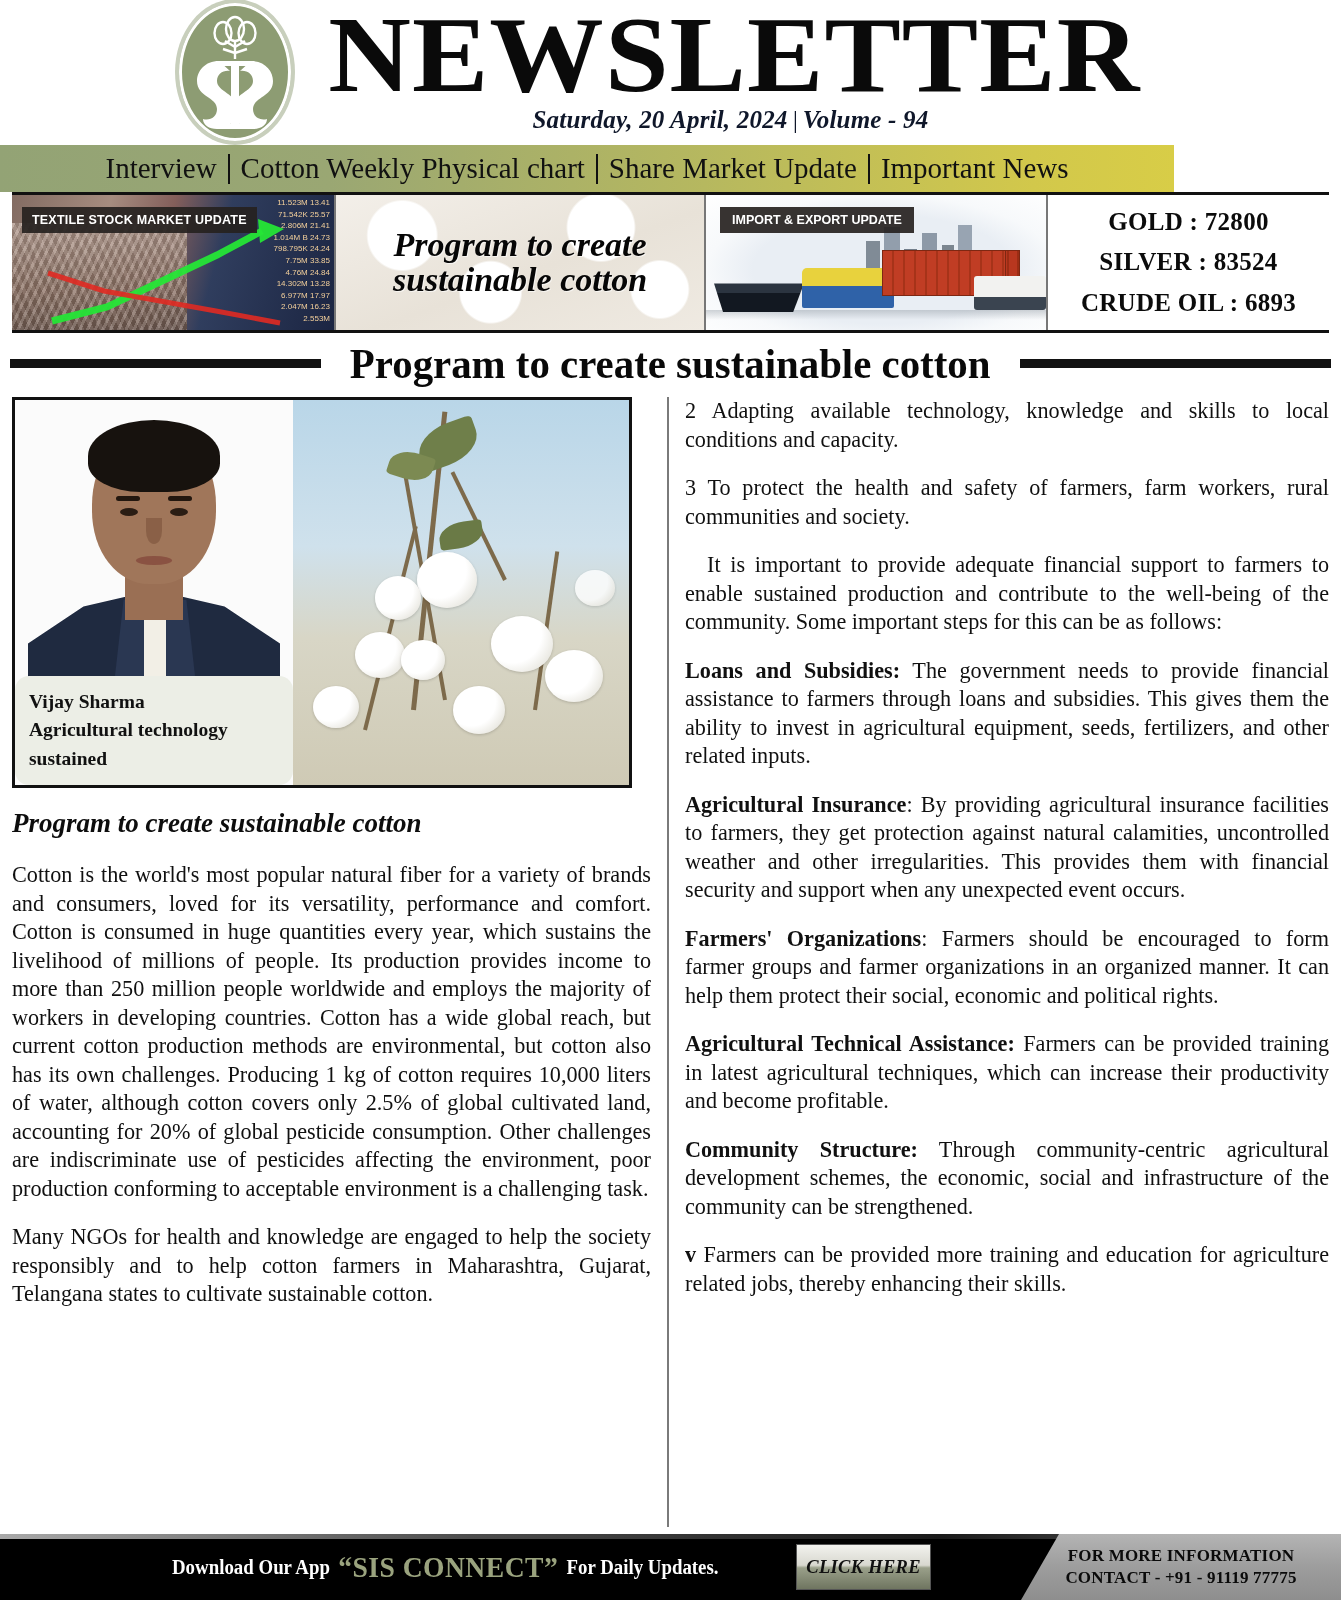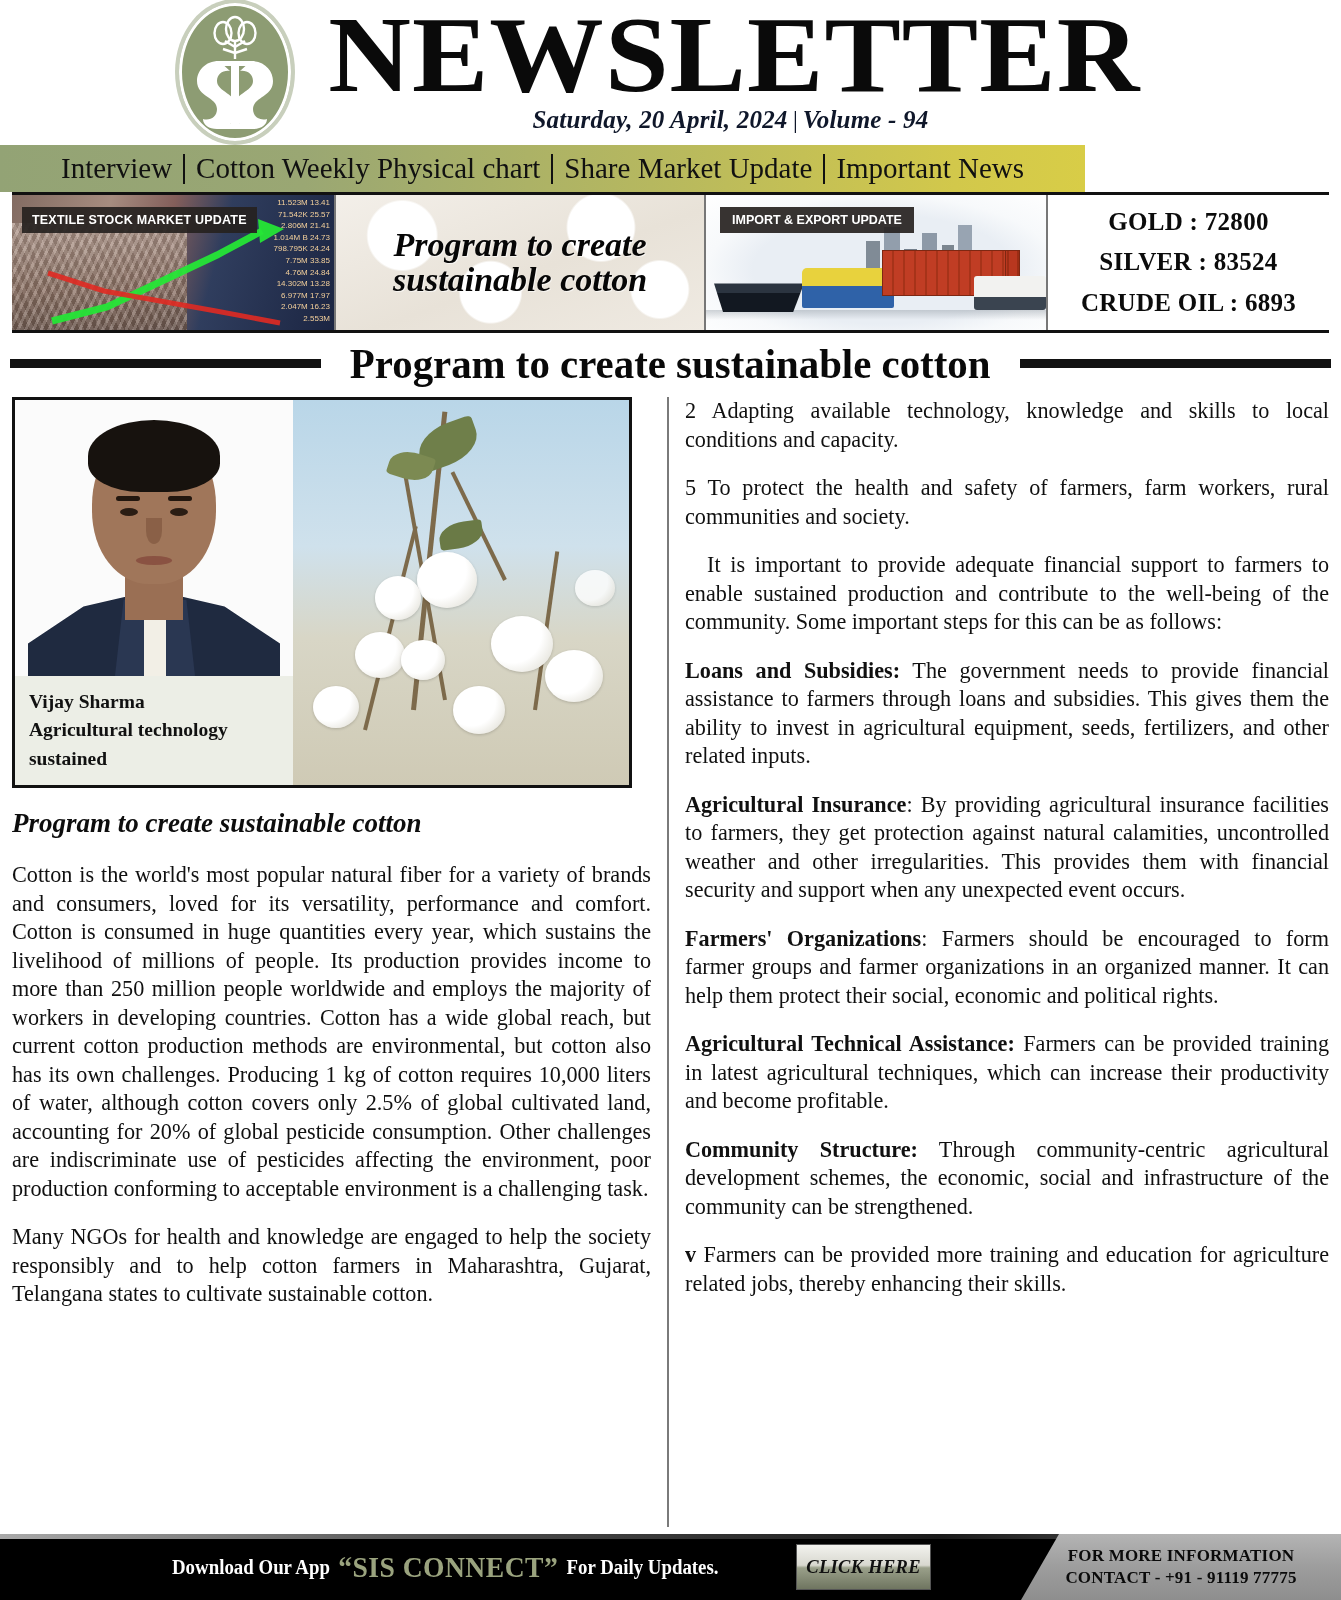--- a/index.html
+++ b/index.html
@@ -47,21 +47,21 @@
     font-family:"Liberation Serif", serif;
     font-style:italic;font-weight:700;
     font-size:25px;color:#0f172a;
     margin-top:-2px;
     letter-spacing:0.2px;
   }
   .nl-sub .sep{font-weight:400;padding:0 4px;}
 
   
   .navbar{
-    height:47px;width:1085px;
+    height:47px;width:1174px;
     background:linear-gradient(to right,#93a375 0%,#9aa773 28%,#b6b85f 60%,#d2c84b 88%,#d8cd47 100%);
     display:flex;align-items:center;justify-content:center;
   }
   .navbar .items{
     display:flex;align-items:center;
     font-size:29px;color:#111;
     font-family:"Liberation Serif", serif;
   }
   .navbar .nav-item{padding:0 11px;white-space:nowrap;}
   .navbar .nav-div{
@@ -308,21 +308,21 @@
   }
   .cotton-photo .leaf{
     position:absolute;border-radius:60% 10% 60% 10%;
     background:#6f7f4a;
   }
   .caption-box{
     position:absolute;left:0;bottom:0;width:278px;
     background:#eceee6;
     padding:12px 0 12px 14px;box-sizing:border-box;
     font-family:"Liberation Serif", serif;
-    font-weight:700;font-size:19.5px;line-height:1.45;color:#111;
+    font-weight:700;font-size:19.5px;line-height:1.45;color:#111;border-radius:14px;
   }
 
   .sub-head{
     font-family:"Liberation Serif", serif;
     font-style:italic;font-weight:700;
     font-size:27px;color:#0d0d0d;
     margin:20px 0 22px 0;
   }
   p.body{
     font-family:"Liberation Serif", serif;
@@ -545,21 +545,21 @@
 
       <p class="body">Cotton is the world's most popular natural fiber for a variety of brands and consumers, loved for its versatility, performance and comfort. Cotton is consumed in huge quantities every year, which sustains the livelihood of millions of people. Its production provides income to more than 250 million people worldwide and employs the majority of workers in developing countries. Cotton has a wide global reach, but current cotton production methods are environmental, but cotton also has its own challenges. Producing 1 kg of cotton requires 10,000 liters of water, although cotton covers only 2.5% of global cultivated land, accounting for 20% of global pesticide consumption. Other challenges are indiscriminate use of pesticides affecting the environment, poor production conforming to acceptable environment is a challenging task.</p>
       <p class="body">Many NGOs for health and knowledge are engaged to help the society responsibly and to help cotton farmers in Maharashtra, Gujarat, Telangana states to cultivate sustainable cotton.</p>
 
     </div>
 
     <div class="col-div"></div>
 
     <div class="col-right">
       <p class="body"><span class="bold-run"></span><span>2 Adapting available technology, knowledge and skills to local conditions and capacity.</span></p>
-      <p class="body"><span class="bold-run"></span><span>5 To protect the health and safety of farmers, farm workers, rural communities and society.</span></p>
+      <p class="body"><span class="bold-run"></span><span>3 To protect the health and safety of farmers, farm workers, rural communities and society.</span></p>
       <p class="body indent"><span class="bold-run"></span><span>It is important to provide adequate financial support to farmers to enable sustained production and contribute to the well-being of the community. Some important steps for this can be as follows:</span></p>
       <p class="body"><span class="bold-run">Loans and Subsidies:</span><span> The government needs to provide financial assistance to farmers through loans and subsidies. This gives them the ability to invest in agricultural equipment, seeds, fertilizers, and other related inputs.</span></p>
       <p class="body"><span class="bold-run">Agricultural Insurance</span><span>: By providing agricultural insurance facilities to farmers, they get protection against natural calamities, uncontrolled weather and other irregularities. This provides them with financial security and support when any unexpected event occurs.</span></p>
       <p class="body"><span class="bold-run">Farmers' Organizations</span><span>: Farmers should be encouraged to form farmer groups and farmer organizations in an organized manner. It can help them protect their social, economic and political rights.</span></p>
       <p class="body"><span class="bold-run">Agricultural Technical Assistance:</span><span> Farmers can be provided training in latest agricultural techniques, which can increase their productivity and become profitable.</span></p>
       <p class="body"><span class="bold-run">Community Structure:</span><span> Through community-centric agricultural development schemes, the economic, social and infrastructure of the community can be strengthened.</span></p>
       <p class="body"><span class="bold-run">v</span><span> Farmers can be provided more training and education for agriculture related jobs, thereby enhancing their skills.</span></p>
     </div>
   </div>
 

